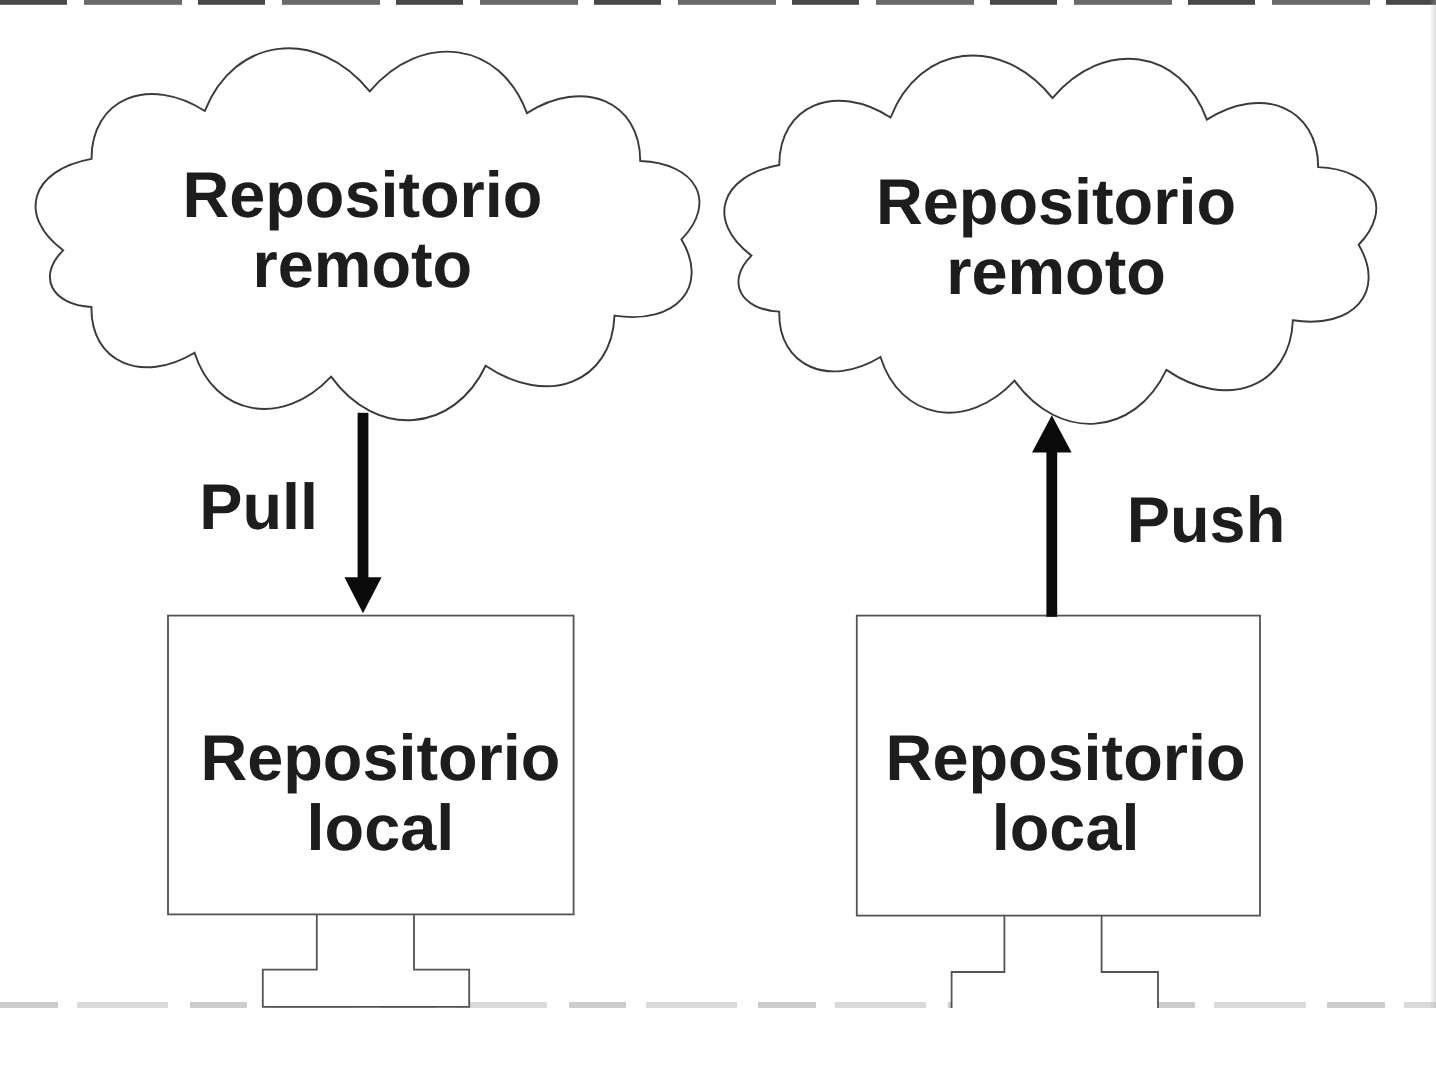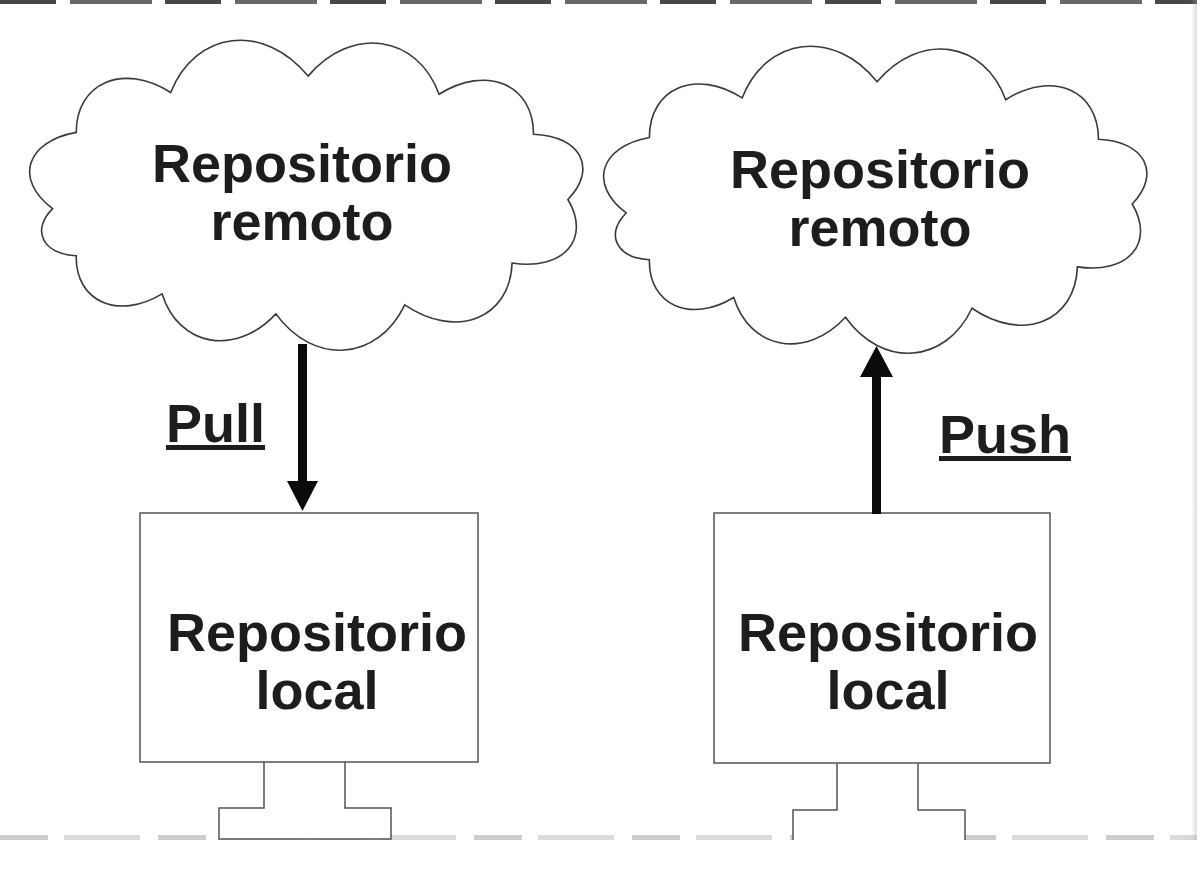--- a/index.html
+++ b/index.html
@@ -34,21 +34,21 @@
     vector-effect:non-scaling-stroke;
   }
   .outline { fill:#ffffff; stroke:#545454; stroke-width:1.5px; }
   .arrow rect, .arrow polygon { fill:#0b0b0b; stroke:none; }
   .label {
     position:absolute; color:#1d1d1d;
     font-weight:bold; font-size:54px; line-height:58px;
     text-align:center; white-space:nowrap;
   }
   .label .line { display:block; }
-  .side-label { text-align:left;text-decoration:underline; }
+  .side-label { text-align:left; }
 </style>
 </head>
 <body>
 
 <div class="stage">
 
   <div class="scan scan-top"></div>
   <div class="scan scan-bottom"></div>
   <div class="scan scan-right"></div>
 

